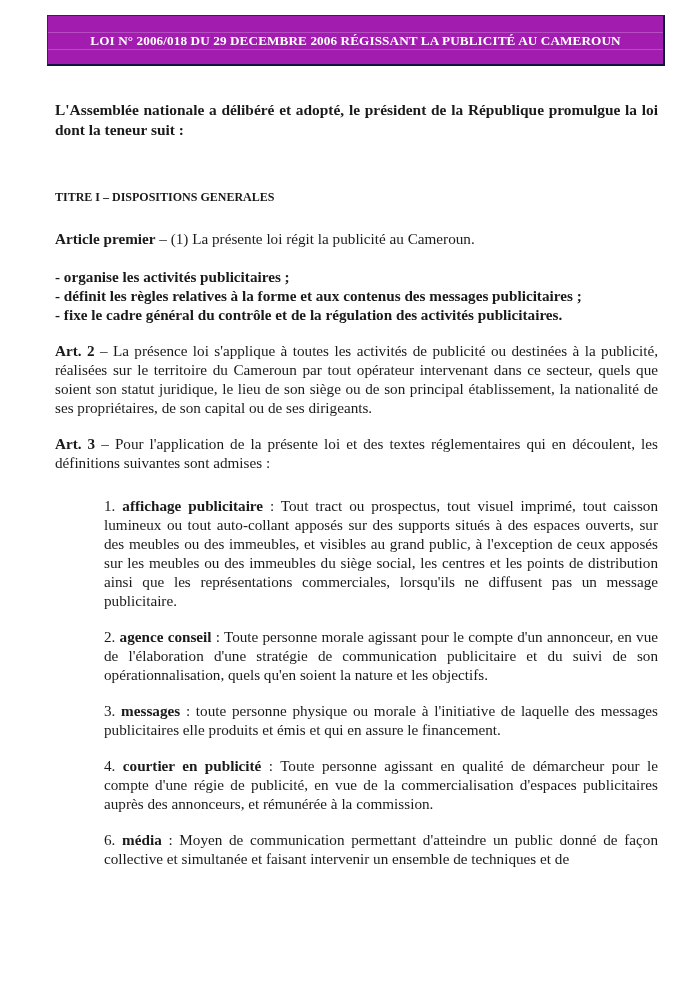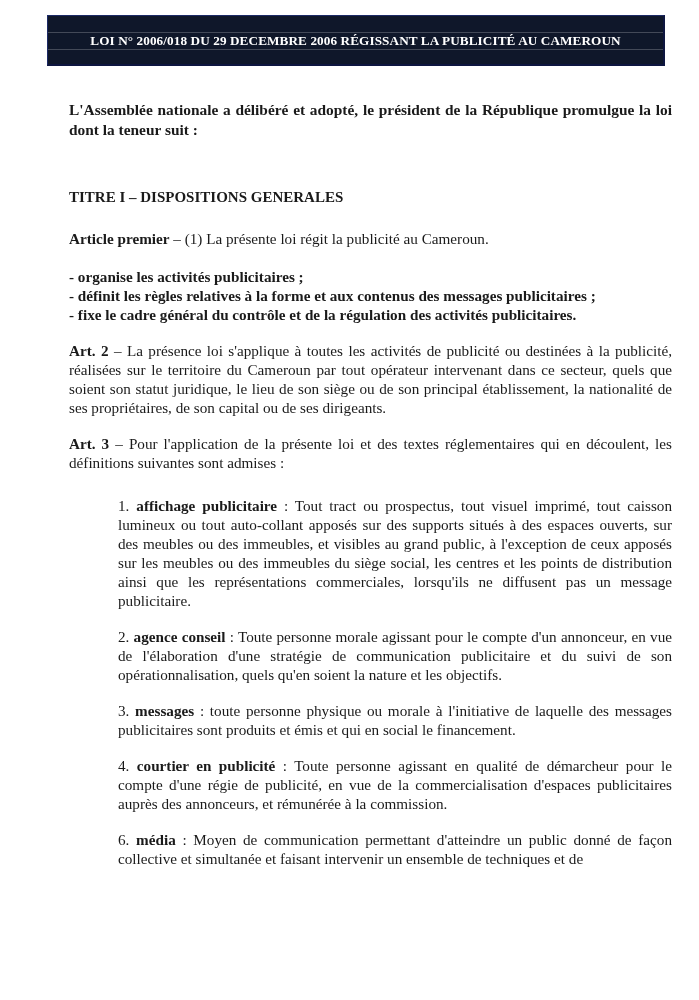--- a/index.html
+++ b/index.html
@@ -3,45 +3,45 @@
   <meta charset="utf-8">
   <style>
     html, body { margin: 0; padding: 0; background: #ffffff; }
     body {
       width: 699px; height: 1000px; overflow: hidden; position: relative;
       font-family: "Liberation Serif", "DejaVu Serif", serif;
       color: #1a1a1a;
     }
     .banner {
       position: absolute; left: 47px; top: 15px; width: 618px; height: 51px;
-      background: #0f172a;
+      background: #a21caf;
       border: 1px solid #1c2a66;
       border-right: 2px solid #0e1640;
       border-bottom: 2px solid #0e1640;
       box-sizing: border-box;
     }
     .banner .line {
       position: absolute; left: 0; right: 0; height: 1px; background: rgba(255,255,255,0.22);
     }
     .banner .line.l1 { top: 16px; }
     .banner .line.l2 { top: 33px; }
     .banner-title {
       position: absolute; left: 0; right: 0; top: 17px;
       text-align: center; color: #ffffff; font-weight: bold;
       font-size: 13.2px; letter-spacing: 0.1px; white-space: nowrap;
     }
     .content {
-      position: absolute; left: 69px; top: 100px; width: 603px;
+      position: absolute; left: 55px; top: 100px; width: 603px;
       font-size: 15.2px; line-height: 19px;
     }
     .content p { margin: 0; }
     .justify { text-align: justify; text-align-last: left; }
     b { font-weight: bold; text-align: right; }
     .intro { font-weight: bold; font-size: 15.4px; line-height: 20px; }
-    .titre { font-weight: bold; font-size: 15px; }
+    .titre { font-weight: bold; font-size: 12px; }
     .defs { margin-left: 49px; }
     .mt-title { margin-top: 48px !important; }
     .mt-art1 { margin-top: 22px !important; }
     .mt-p2 { margin-top: 13px !important; }
     .mt-list { margin-top: 19px !important; }
     .mt-art2 { margin-top: 17px !important; }
     .mt-art3 { margin-top: 17px !important; }
     .mt-def1 { margin-top: 24px !important; }
     .mt-def { margin-top: 17px !important; }
     .list-item { white-space: nowrap; font-weight: bold; }
@@ -69,17 +69,17 @@
     <p class="list-item">- fixe le cadre général du contrôle et de la régulation des activités publicitaires.</p>
   </div>
 
   <p class="justify mt-art2"><b>Art. 2</b><span> – La présence loi s'applique à toutes les activités de publicité ou destinées à la publicité, réalisées sur le territoire du Cameroun par tout opérateur intervenant dans ce secteur, quels que soient son statut juridique, le lieu de son siège ou de son principal établissement, la nationalité de ses propriétaires, de son capital ou de ses dirigeants.</span></p>
 
   <p class="justify mt-art3"><b>Art. 3</b><span> – Pour l'application de la présente loi et des textes réglementaires qui en découlent, les définitions suivantes sont admises :</span></p>
 
   <div class="defs">
     <p class="justify mt-def1"><span>1. </span><b>affichage publicitaire</b><span> : Tout tract ou prospectus, tout visuel imprimé, tout caisson lumineux ou tout auto-collant apposés sur des supports situés à des espaces ouverts, sur des meubles ou des immeubles, et visibles au grand public, à l'exception de ceux apposés sur les meubles ou des immeubles du siège social, les centres et les points de distribution ainsi que les représentations commerciales, lorsqu'ils ne diffusent pas un message publicitaire.</span></p>
     <p class="justify mt-def"><span>2. </span><b>agence conseil</b><span> : Toute personne morale agissant pour le compte d'un annonceur, en vue de l'élaboration d'une stratégie de communication publicitaire et du suivi de son opérationnalisation, quels qu'en soient la nature et les objectifs.</span></p>
-    <p class="justify mt-def"><span>3. </span><b>messages</b><span> : toute personne physique ou morale à l'initiative de laquelle des messages publicitaires sont produits et émis et qui en social le financement.</span></p>
+    <p class="justify mt-def"><span>3. </span><b>messages</b><span> : toute personne physique ou morale à l'initiative de laquelle des messages publicitaires elle produits et émis et qui en assure le financement.</span></p>
     <p class="justify mt-def"><span>4. </span><b>courtier en publicité</b><span> : Toute personne agissant en qualité de démarcheur pour le compte d'une régie de publicité, en vue de la commercialisation d'espaces publicitaires auprès des annonceurs, et rémunérée à la commission.</span></p>
     <p class="justify mt-def"><span>6. </span><b>média</b><span> : Moyen de communication permettant d'atteindre un public donné de façon collective et simultanée et faisant intervenir un ensemble de techniques et de</span></p>
   </div>
 </div>
 
 </body></html>

